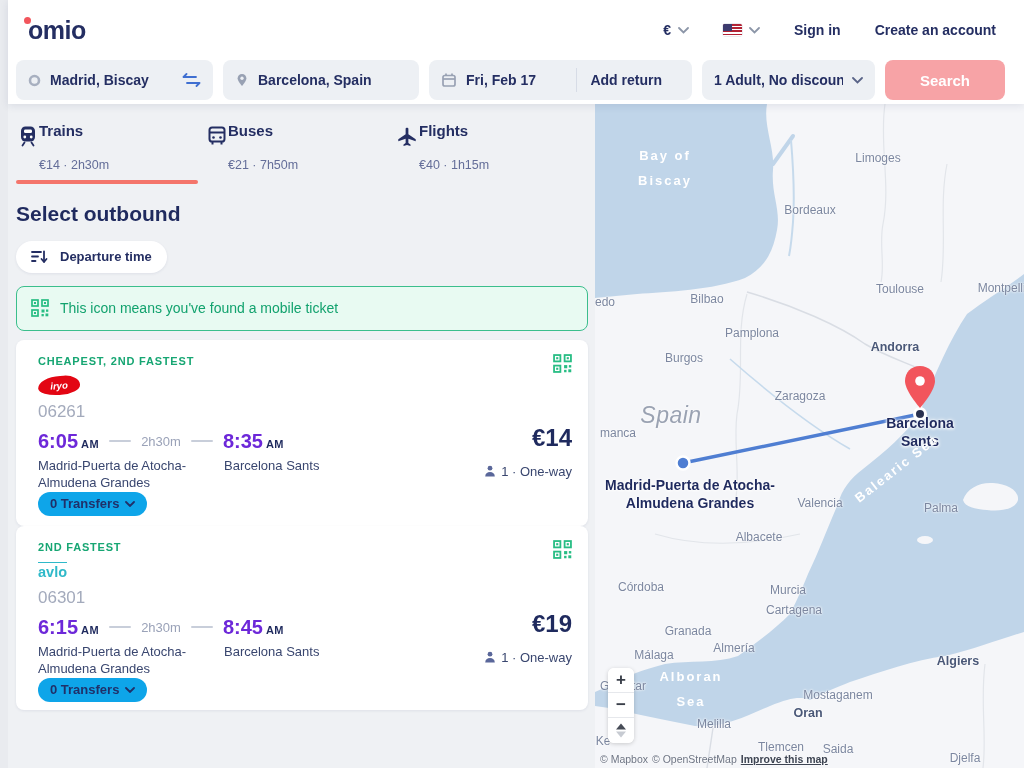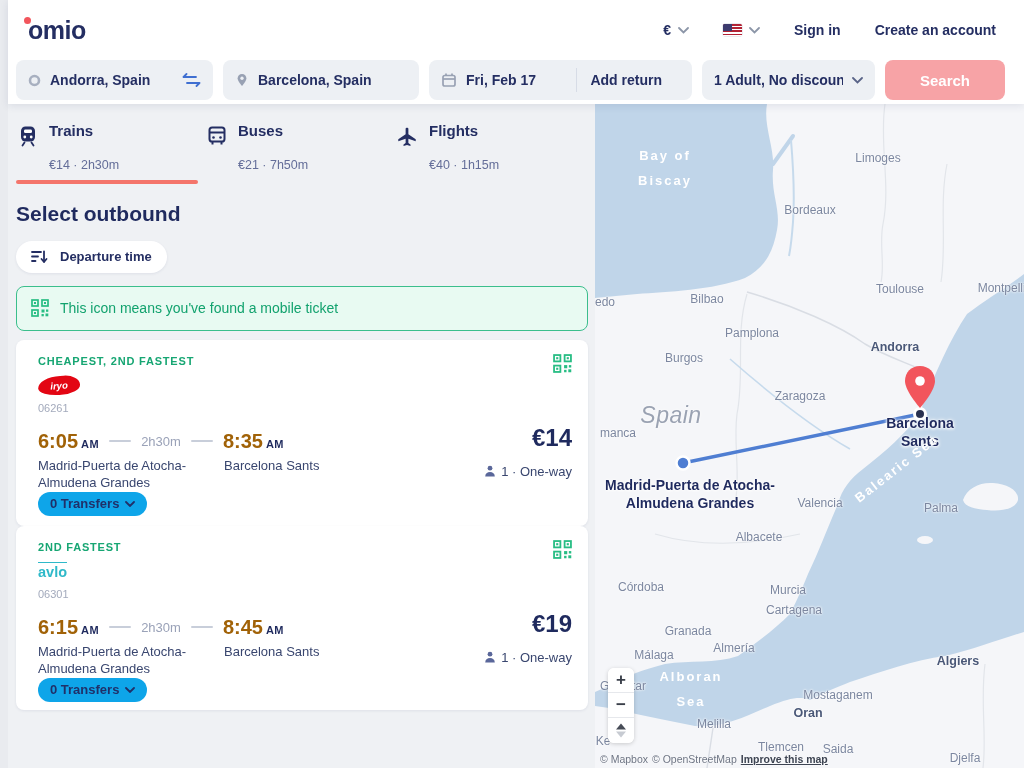--- a/index.html
+++ b/index.html
@@ -23,21 +23,21 @@
   .f-to{width:196px;}
   .f-date{width:263px;}
   .f-pax{width:173px;justify-content:space-between;}
   .grow{flex:1;}
   .vdiv{width:1px;height:24px;background:#D7DCE6;margin:0 4px;}
   .search-btn{width:120px;height:40px;border:none;border-radius:8px;background:#F7A3A6;color:#fff;font-size:15px;font-weight:700;font-family:inherit;cursor:pointer;}
   
   .results{position:absolute;left:8px;top:104px;width:587px;height:664px;background:#EFF1F4;box-sizing:border-box;padding:0 7px 0 8px;}
   
   .tabs{display:flex;margin-top:16px;}
-  .tab{width:189px;display:flex;gap:11px;align-items:flex-start;padding:2px 0 12px 2px;box-sizing:border-box;cursor:pointer;position:relative;}
+  .tab{width:189px;display:flex;gap:1px;align-items:flex-start;padding:2px 0 12px 2px;box-sizing:border-box;cursor:pointer;position:relative;}
   .tab .t-label{font-size:15px;font-weight:700;color:#242E62;line-height:1.25;}
   .tab .t-sub{font-size:12.5px;font-weight:500;color:#646E99;margin-top:17px;}
   .tab.active::after{content:"";position:absolute;left:0;bottom:0;width:182px;height:4px;border-radius:2px;background:#F4756B;}
   .tab .t-icon{margin-top:3px;}
   .heading{font-size:21px;font-weight:800;color:#1F2A5E;margin-top:18px;}
   
   .filter-row{display:flex;justify-content:space-between;margin-top:15px;}
   .pill{height:32px;background:#fff;border-radius:17px;display:flex;align-items:center;gap:12px;padding:0 15px;font-size:13px;font-weight:700;color:#242E62;box-shadow:0 1px 3px rgba(30,40,90,.08);cursor:pointer;}
   
   .banner{margin-top:14px;height:45px;border-radius:8px;display:flex;align-items:center;gap:11px;padding:0 14px;font-size:14px;box-sizing:border-box;}
@@ -46,23 +46,23 @@
   .banner.mobile{background:#E8FAF2;border:1px solid #3BBE8C;color:#12A26E;font-weight:500;margin-top:13px;}
   
   .card{position:relative;margin-top:9px;height:186px;background:#fff;border-radius:8px;box-shadow:0 1px 3px rgba(30,40,90,.08);cursor:pointer;padding-left:20px;}
   .card + .card{margin-top:0;height:184px;}
   .badge{position:absolute;left:22px;top:15px;font-size:11px;font-weight:800;letter-spacing:.8px;color:#17A673;}
   .qr{position:absolute;right:16px;top:14px;}
   .op-logo{position:absolute;left:22px;top:36px;}
   .iryo-blob{width:42px;height:19px;background:#E30613;border-radius:65% 45% 55% 60%/70% 60% 55% 50%;display:flex;align-items:center;justify-content:center;transform:rotate(-4deg);}
   .iryo-blob span{color:#fff;font-size:9.5px;font-weight:700;font-style:italic;}
   .avlo-text{font-size:14.5px;font-weight:700;color:#2FB9C9;border-top:1.5px solid #2FB9C9;display:inline-block;line-height:1.2;padding-top:1px;}
-  .train-no{position:absolute;left:22px;top:62px;font-size:11px;color:#A3AABC;font-weight:500;}
+  .train-no{position:absolute;left:22px;top:62px;font-size:17px;color:#A3AABC;font-weight:500;}
   .times{position:absolute;left:22px;top:90px;display:flex;align-items:center;gap:10px;}
-  .t-big{font-size:20px;font-weight:800;color:#a16207;}
+  .t-big{font-size:20px;font-weight:800;color:#6d28d9;}
   .t-ampm{font-size:11px;font-weight:800;color:#1F2A5E;margin-left:3px;letter-spacing:.5px;}
   .dash{width:22px;height:2px;background:#C8CEDA;border-radius:1px;}
   .dur{font-size:13px;color:#9AA2B8;font-weight:500;}
   .stations{position:absolute;left:22px;top:118px;display:flex;}
   .st{font-size:13px;color:#39466F;line-height:1.3;font-weight:500;}
   .st.from{width:186px;}
   .price{position:absolute;right:16px;top:84px;font-size:24px;font-weight:800;color:#1F2A5E;}
   .pax{position:absolute;right:16px;top:124px;display:flex;align-items:center;gap:5px;font-size:13px;color:#39466F;font-weight:500;}
   .transfers{position:absolute;left:22px;top:152px;height:24px;border-radius:13px;background:#0ea5e9;display:flex;align-items:center;gap:6px;padding:0 12px;font-size:13px;font-weight:700;color:#203069;cursor:pointer;}
   
@@ -108,21 +108,21 @@
         <div class="tb-item">Sign in</div>
         <div class="tb-item">Create an account</div>
       </div>
     </div>
 
     <div class="searchrow">
       <div class="field f-from">
         <svg width="13" height="13" viewBox="0 0 13 13">
             <circle cx="6.5" cy="6.5" r="4.5" fill="none" stroke="#A8B0C0" stroke-width="2.6"></circle>
           </svg>
-        <span>Andorra, Spain</span>
+        <span>Madrid, Biscay</span>
         <span class="grow"></span>
         <svg width="19" height="14" viewBox="0 0 19 14">
             <path d="M4.5,1 L1.5,4 L14,4" fill="none" stroke="#3F6FD1" stroke-width="1.8" stroke-linecap="round" stroke-linejoin="round"></path>
             <path d="M14.5,13 L17.5,10 L5,10" fill="none" stroke="#3F6FD1" stroke-width="1.8" stroke-linecap="round" stroke-linejoin="round"></path>
           </svg>
       </div>
       <div class="field f-to">
         <svg width="14" height="16" viewBox="0 0 16 16">
             <path d="M8,1 C5,1 3,3.2 3,6 c0,3.5 5,8.8 5,8.8 s5,-5.3 5,-8.8 C13,3.2 11,1 8,1 z" fill="#98A1B3"></path>
             <circle cx="8" cy="6" r="1.9" fill="#EDF0F4"></circle>

